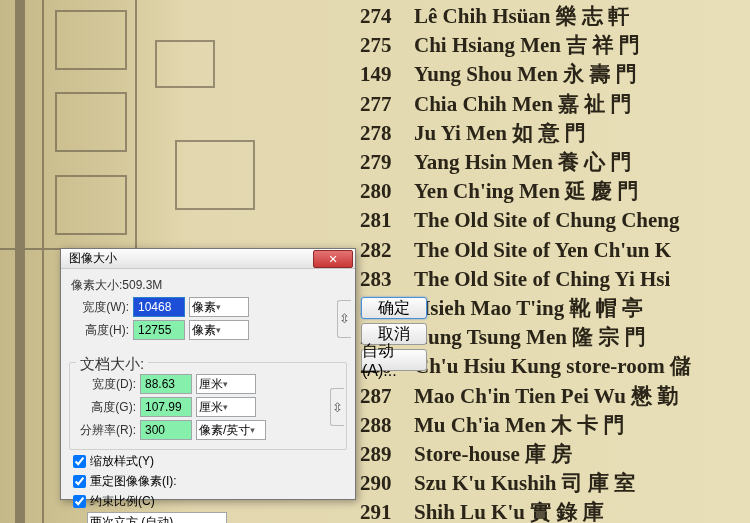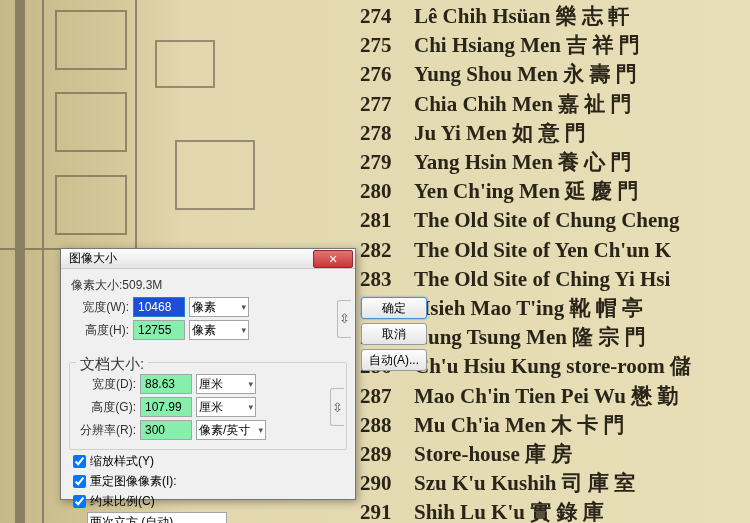--- a/index.html
+++ b/index.html
@@ -89,21 +89,21 @@
       border: 1px solid #a0a5aa;
       padding: 0 4px; font-size: 12px;
       background: #86efac;
     }
     input.txt.selected { background: #1d4ed8; color: #fff; border-color: #2a7fcc; }
     .combo {
       height: 20px; width: 60px;
       border: 1px solid #a0a5aa;
       background: #fff;
       font-size: 12px; padding: 0 2px;
-      display: flex; align-items: center; justify-content: space-between;
+      display: flex; align-items: center; 
       margin-left: 4px;
     }
     .combo .arr { font-size: 9px; color: #555; }
     .combo.wide { width: 70px; }
     
     .link-col {
       position: absolute; right: -4px; top: 50%;
       transform: translateY(-50%);
       width: 14px; height: 38px;
       color: #555; font-size: 13px;
@@ -122,21 +122,21 @@
     
     .btn-col {
       position: absolute; right: -72px; top: 28px;
       display: flex; flex-direction: column; gap: 4px;
     }
     .btn {
       width: 66px; height: 22px;
       background: linear-gradient(#fdfdfd, #e5e5e5);
       border: 1px solid #9a9a9a;
       border-radius: 3px;
-      font-size: 12px;
+      font-size: 16px;
       display: flex; align-items: center; justify-content: center;
       cursor: pointer;
     }
     .btn.default { border-color: #4a90d9; box-shadow: 0 0 2px #4a90d9; }
   </style>
 </head>
 <body>
 
 <div class="background"></div>
 
@@ -155,21 +155,21 @@
 <div class="page-list" id="bg-list">
     <div class="row">
       <span class="num">274</span>
       <span>Lê Chih Hsüan 樂 志 軒</span>
     </div>
     <div class="row">
       <span class="num">275</span>
       <span>Chi Hsiang Men 吉 祥 門</span>
     </div>
     <div class="row">
-      <span class="num">276</span>
+      <span class="num">149</span>
       <span>Yung Shou Men 永 壽 門</span>
     </div>
     <div class="row">
       <span class="num">277</span>
       <span>Chia Chih Men 嘉 祉 門</span>
     </div>
     <div class="row">
       <span class="num">278</span>
       <span>Ju Yi Men 如 意 門</span>
     </div>

